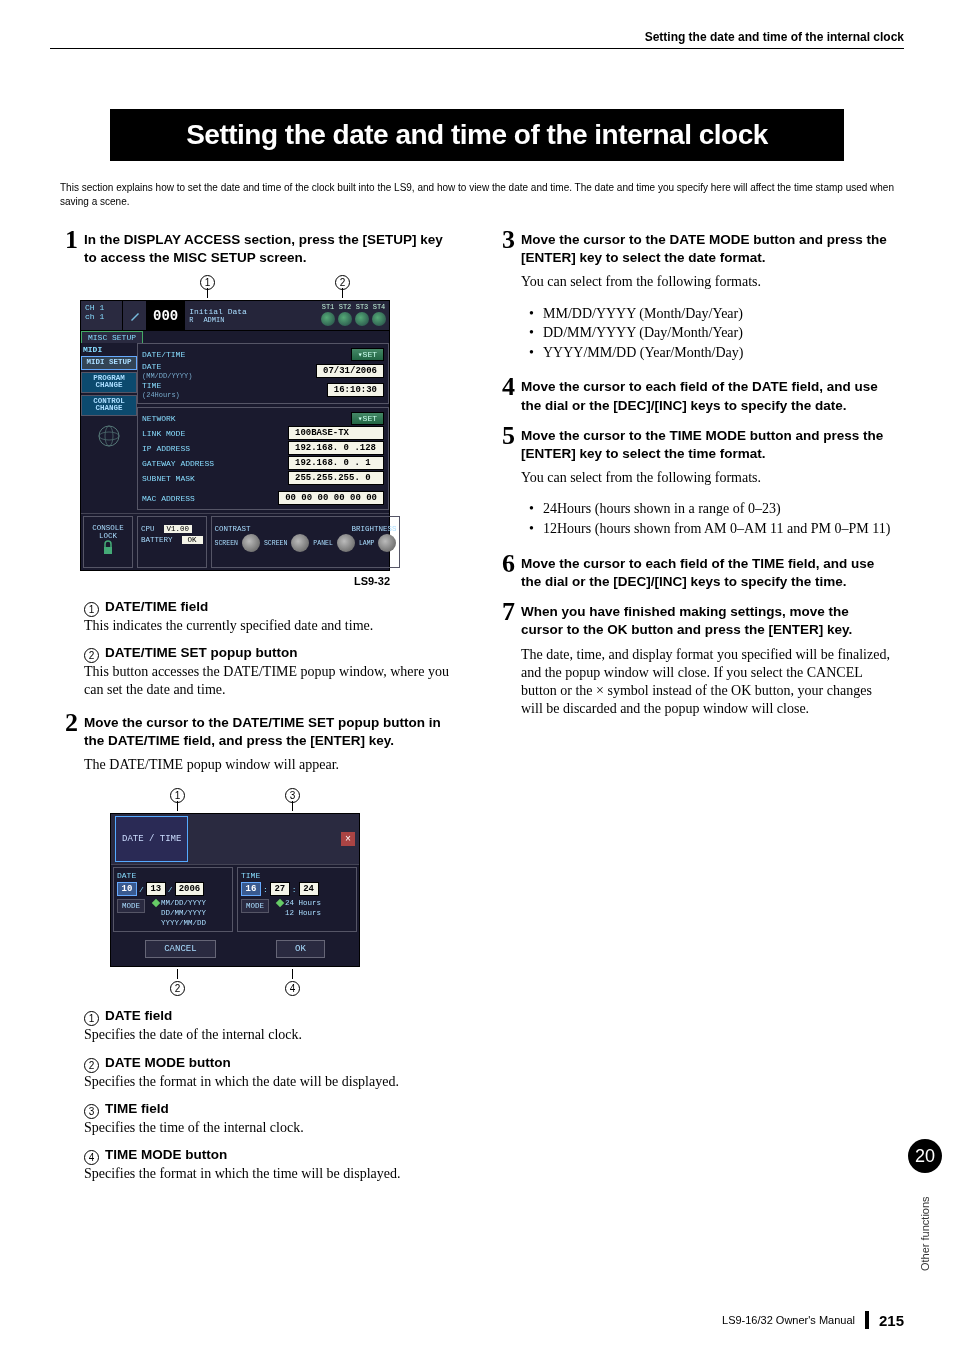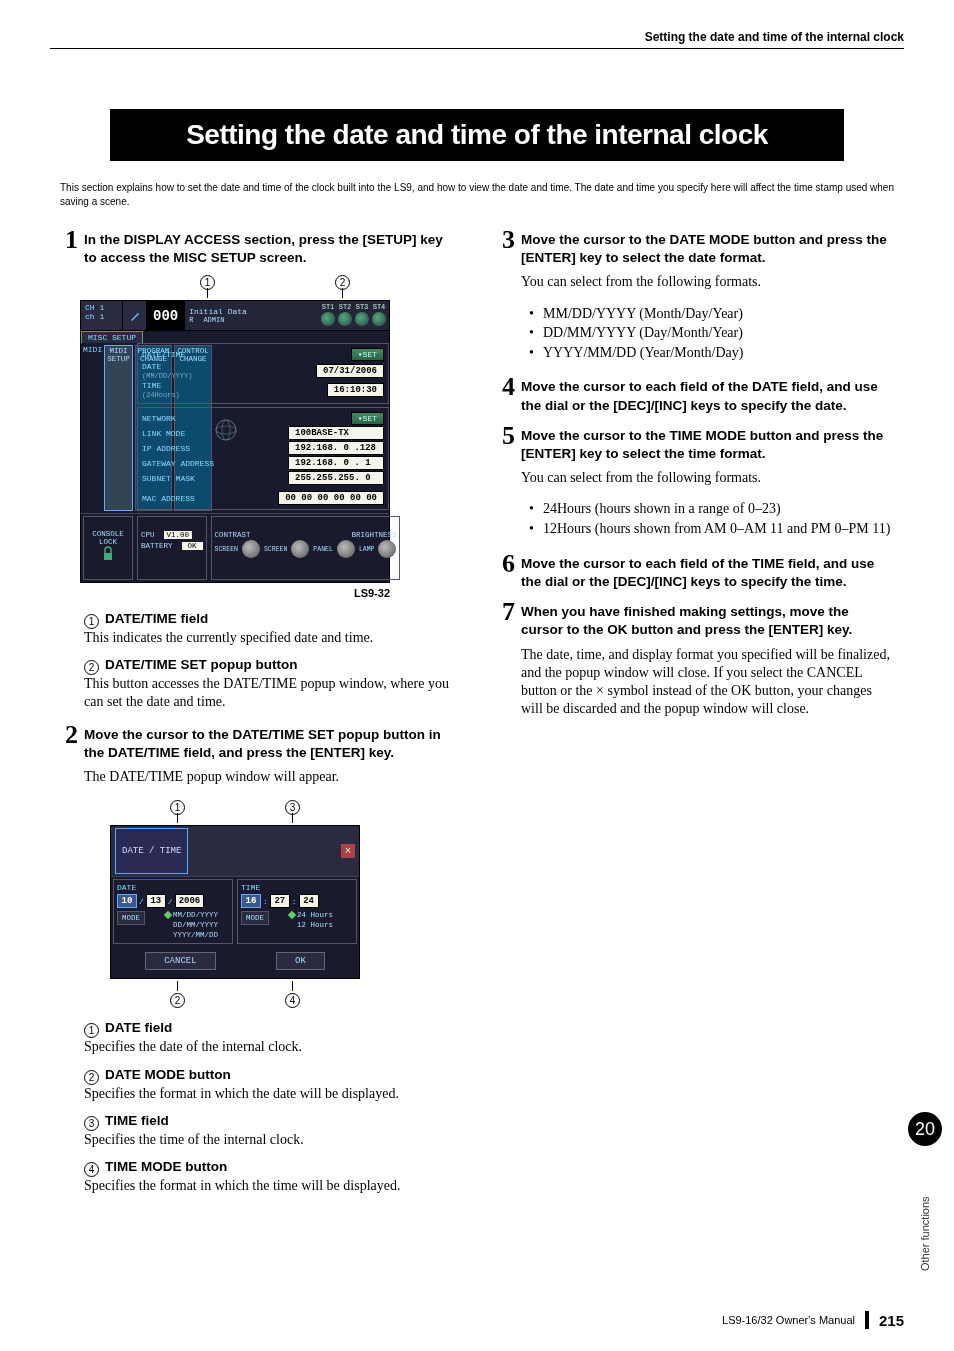--- a/index.html
+++ b/index.html
@@ -193,21 +193,21 @@
     background: radial-gradient(circle at 40% 40%, #5a7, #244);
     display:inline-block;margin-top:1px;
   }
   .fig1 .tabrow { display:flex;font-size:8px; }
   .fig1 .tab {
     background:#2a2a40;border:1px solid #4a6;border-bottom:none;
     padding:1px 6px;color:#8df;margin-right:1px;
   }
   .fig1 .sidebar {
     width:56px;font-size:7.5px;
-    display:flex;flex-direction:row;gap:2px;padding:2px 0;
+    display:flex;flex-direction:column;gap:2px;padding:2px 0;font-weight:bold;
   }
   .fig1 .sbbtn {
     background:#0c4a6e;border:1px solid #556;padding:2px 2px;
     text-align:center;color:#adf;line-height:1;
   }
   .fig1 .sbbtn.sel { background:#345;border-color:#6af; }
   .fig1 .main { flex:1;font-size:8px; }
   .fig1 .grp {
     border:1px solid #556;padding:3px 4px;margin-bottom:3px;
     position:relative;
@@ -223,21 +223,21 @@
   }
   .fig1 .setbtn {
     background:linear-gradient(#486,#264);color:#cfe;
     padding:1px 6px;font-size:8px;border:1px solid #000;
   }
   .fig1 .botrow {
     display:flex;gap:4px;padding:2px;font-size:7.5px;
     border-top:1px solid #445;
   }
   .fig1 .botcell {
-    border:1px solid #556;padding:14px 3px;flex-shrink:0;
+    border:1px solid #556;padding:8px 3px;flex-shrink:0;
     color:#adf;
   }
   .fig1 .knob {
     width:18px;height:18px;border-radius:50%;
     background:radial-gradient(circle at 40% 40%,#bbb,#555);
     display:inline-block;vertical-align:middle;
   }
   
   .fig2-wrap { margin-left: 50px; margin-bottom: 14px; }
   .fig2-callouts-top {
@@ -274,21 +274,21 @@
   }
   .fig2 .lbl2 { color:#8df;font-size:8px;margin-bottom:2px; }
   .fig2 .numrow { display:flex;gap:2px;align-items:center;margin-bottom:3px; }
   .fig2 .numcell {
     background:#f4f4e8;color:#000;padding:1px 3px;
     border:1px solid #000;font-size:9px;font-weight:bold;
     min-width:20px;text-align:center;
   }
   .fig2 .numcell.sel { background:#3a5a8f;color:#fff;border-color:#6af; }
   .fig2 .sep { color:#8df; }
-  .fig2 .moderow { display:flex;gap:20px;align-items:flex-start; }
+  .fig2 .moderow { display:flex;gap:8px;align-items:flex-start; }
   .fig2 .modebtn {
     background:#2a2a40;border:1px solid #556;padding:2px 4px;
     color:#adf;font-size:7.5px;
   }
   .fig2 .opts { font-size:7.5px;line-height:1.3;color:#adf; }
   .fig2 .diamond {
     display:inline-block;width:6px;height:6px;
     background:#6c6;transform:rotate(45deg);margin-right:2px;
     vertical-align:middle;
   }
@@ -300,21 +300,20 @@
     color:#adf;font-size:9px;
   }
   
   .side-tab {
     position: absolute;
     right: 12px;
     bottom: 80px;
     display: flex;
     flex-direction: column;
     align-items: center;
-    gap: 27px;
   }
   .side-chapter {
     background: #000;
     color: #fff;
     border-radius: 50%;
     width: 34px; height: 34px;
     display: flex; align-items: center; justify-content: center;
     font-family: Arial, sans-serif;
     font-size: 18px;
     margin-bottom: 8px;

